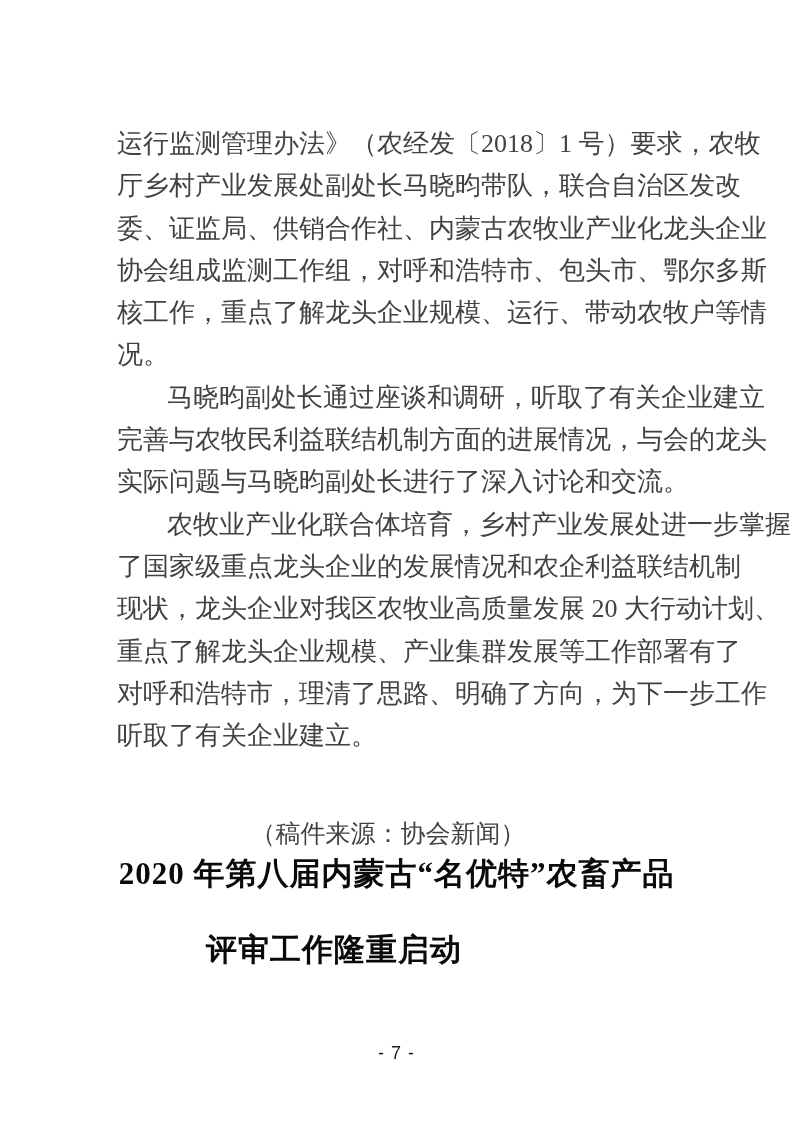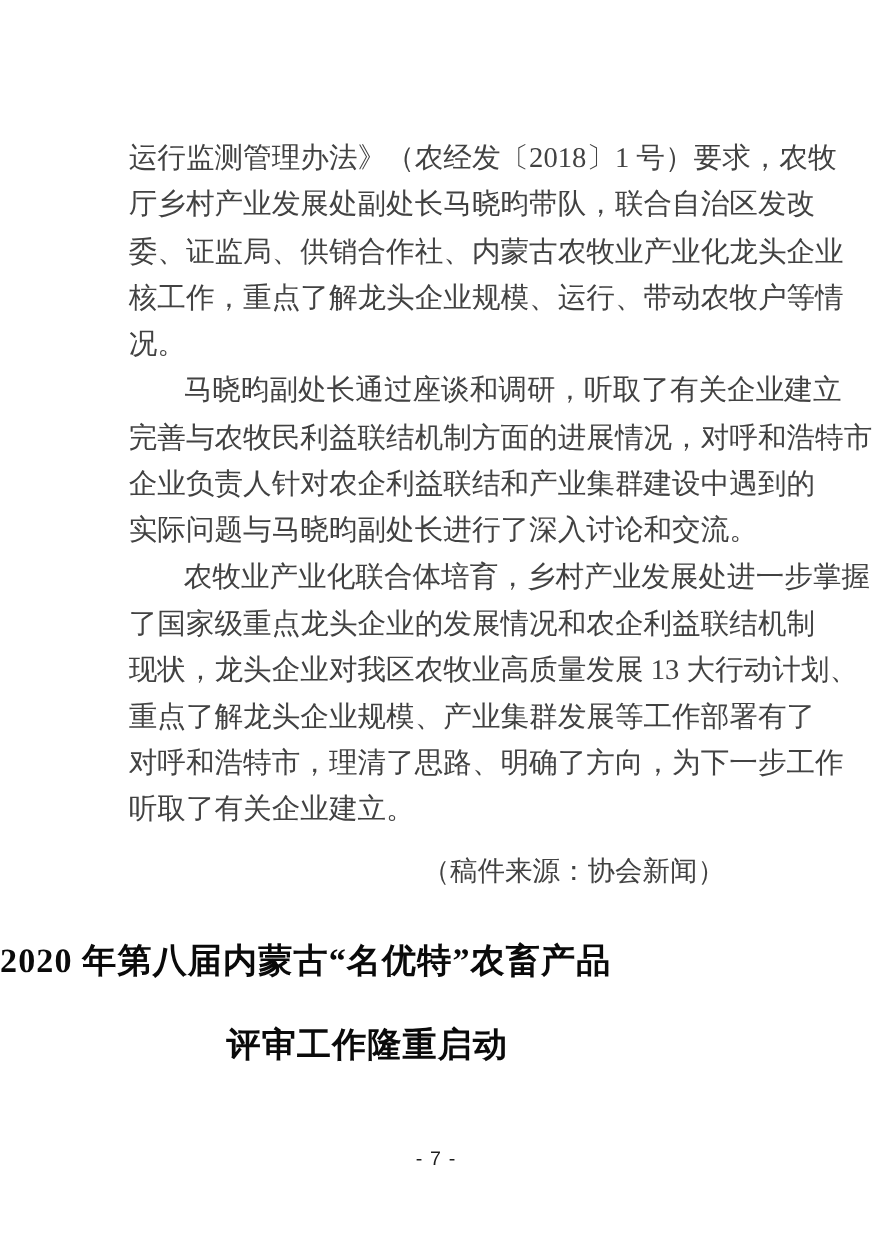--- a/index.html
+++ b/index.html
@@ -35,35 +35,35 @@
   .line.end {
     text-align: left;
     text-align-last: left;
   }
   .line.indent {
     text-indent: 50px;
   }
   .source-line {
     position: absolute;
     left: 117px;
-    top: 772px;
+    top: 813px;
     width: 560px;
     box-sizing: border-box;
     padding-right: 18px;
     font-size: 25px;
     line-height: 42.3px;
     color: #424242;
-    text-align: right;
+    text-align: center;
   }
   .heading-line-1 {
     position: absolute;
     left: 0;
     top: 846px;
     width: 793px;
-    text-align: left;
+    text-align: center;
     font-size: 31px;
     line-height: 56px;
     font-weight: 700;
     color: #0a0a0a;
     letter-spacing: 1px;
   }
   .heading-line-2 {
     position: absolute;
     left: 0;
     top: 922px;
@@ -90,29 +90,29 @@
 </style>
 </head>
 <body>
 
 <div class="page">
 
   <div class="body-text">
     <div class="line">运行监测管理办法》（农经发〔2018〕1 号）要求，农牧</div>
     <div class="line">厅乡村产业发展处副处长马晓昀带队，联合自治区发改</div>
     <div class="line">委、证监局、供销合作社、内蒙古农牧业产业化龙头企业</div>
+    <div class="line">协会组成监测工作组，对呼和浩特市、包头市、鄂尔多斯</div>
     <div class="line">核工作，重点了解龙头企业规模、运行、带动农牧户等情</div>
     <div class="line end">况。</div>
     <div class="line indent">马晓昀副处长通过座谈和调研，听取了有关企业建立</div>
-    <div class="line">完善与农牧民利益联结机制方面的进展情况，对呼和浩特市</div>
-    <div class="line">企业负责人针对农企利益联结和产业集群建设中遇到的</div>
+    <div class="line">完善与农牧民利益联结机制方面的进展情况，与会的龙头</div>
     <div class="line end">实际问题与马晓昀副处长进行了深入讨论和交流。</div>
     <div class="line indent">农牧业产业化联合体培育，乡村产业发展处进一步掌握</div>
     <div class="line">了国家级重点龙头企业的发展情况和农企利益联结机制</div>
-    <div class="line">现状，龙头企业对我区农牧业高质量发展 13 大行动计划、</div>
+    <div class="line">现状，龙头企业对我区农牧业高质量发展 20 大行动计划、</div>
     <div class="line">重点了解龙头企业规模、产业集群发展等工作部署有了</div>
     <div class="line">对呼和浩特市，理清了思路、明确了方向，为下一步工作</div>
     <div class="line end">听取了有关企业建立。</div>
   </div>
 
   <div class="source-line">（稿件来源：协会新闻）</div>
 
   <div class="heading-line-1">2020 年第八届内蒙古“名优特”农畜产品</div>
   <div class="heading-line-2">评审工作隆重启动</div>
 

